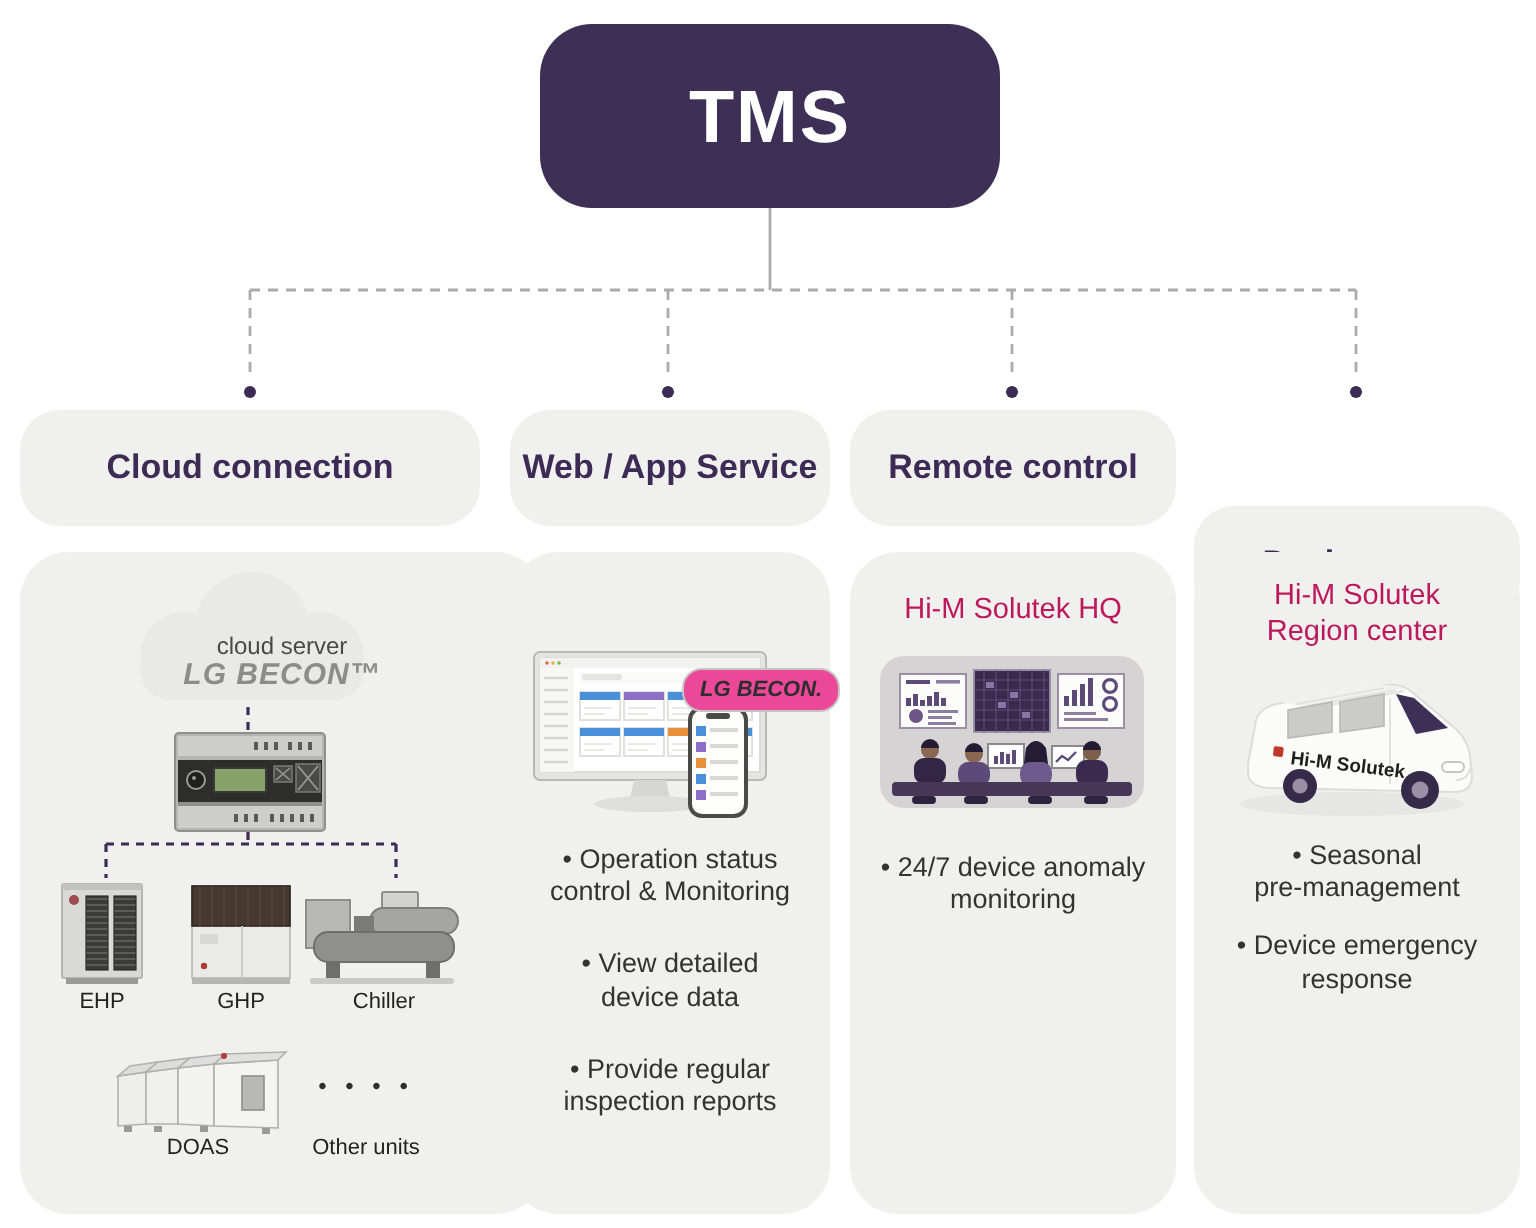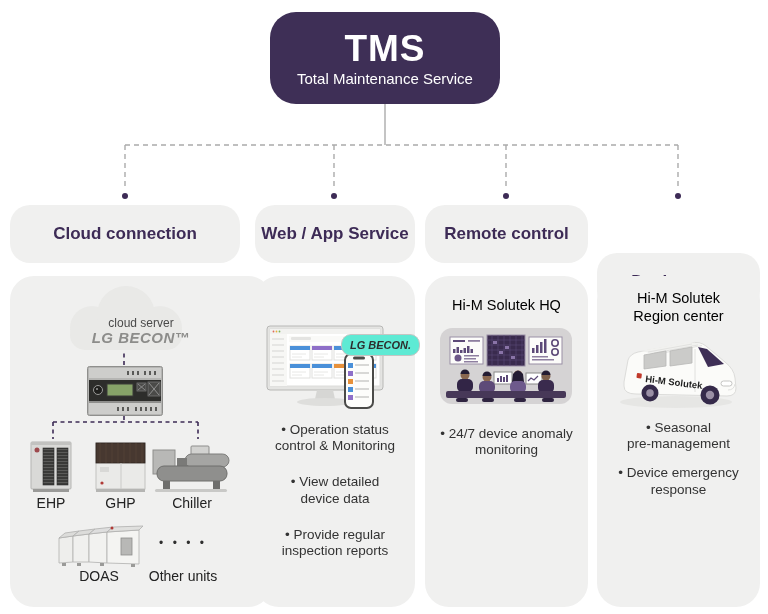--- a/index.html
+++ b/index.html
@@ -34,53 +34,52 @@
   .panel{position:absolute;top:276px;height:331px;background:#f0f0ef;border-radius:24px;}
   .panel.c1{left:10px;width:262px;}
   .panel.c2{left:255px;width:160px;}
   .panel.c3{left:425px;width:163px;}
   .panel.c4{left:597px;width:163px;}
   .panel>*{position:absolute;}
 
   .cloud-line1{top:40px;left:0;width:100%;text-align:center;font-size:12px;color:#4a4a4a;}
   .cloud-brand{top:53px;left:0;width:100%;text-align:center;font-size:15px;font-weight:bold;font-style:italic;color:#8c8c8a;letter-spacing:0.5px;}
 
-  .dev-label{font-size:14px;color:#222;text-align:center;}
+  .dev-label{font-size:11px;color:#222;text-align:center;}
   .lbl-ehp{top:219px;left:20px;width:42px;}
   .lbl-ghp{top:219px;left:82px;width:57px;}
   .lbl-chiller{top:219px;left:141px;width:82px;}
   .lbl-doas{top:292px;left:45px;width:88px;}
   .lbl-other{top:292px;left:120px;width:106px;}
   .other-dots{top:260px;left:120px;width:106px;text-align:center;font-size:12px;letter-spacing:3px;color:#2e2e2e;}
 
   .badge{
-    top:58px;left:86px;background:#5eead4;border:1.5px solid #c5c5c3;border-radius:10px;
+    top:58px;left:86px;background:#ec4899;border:1.5px solid #c5c5c3;border-radius:10px;
     padding:4px 8px;font-size:11px;font-weight:bold;font-style:italic;color:#2e2e2e;
     white-space:nowrap;z-index:3;
   }
   .bullets{left:0;width:100%;display:flex;flex-direction:column;align-items:center;gap:13px;}
   .panel.c2 .bullets{top:146px;gap:20px;}
   .panel.c3 .bullets{top:150px;}
   .panel.c4 .bullets{top:144px;}
   .bullet{font-size:13.5px;color:#333;line-height:1.2;text-align:center;}
 
-  .loc-title{left:0;width:100%;text-align:center;font-size:14.5px;color:#000000;line-height:1.25;}
+  .loc-title{left:0;width:100%;text-align:center;font-size:14.5px;color:#be185d;line-height:1.25;}
   .panel.c3 .loc-title{top:20px;}
   .panel.c4 .loc-title{top:13px;}
 
   .art{position:absolute;}
 </style>
 </head>
 <body>
 
 <div class="stage">
 
   <div class="tms">
     <div class="tms-title">TMS</div>
-    <div class="tms-sub">Total Maintenance Service</div>
   </div>
 
   <svg class="connectors" width="768" height="614">
     <line x1="385" y1="104" x2="385" y2="145" stroke="#ababab" stroke-width="1.4"></line>
     <line x1="125" y1="145" x2="678" y2="145" stroke="#ababab" stroke-width="1.4" stroke-dasharray="5,4"></line>
     <line x1="125" y1="145" x2="125" y2="190" stroke="#ababab" stroke-width="1.4" stroke-dasharray="5,4"></line>
     <line x1="334" y1="145" x2="334" y2="190" stroke="#ababab" stroke-width="1.4" stroke-dasharray="5,4"></line>
     <line x1="506" y1="145" x2="506" y2="190" stroke="#ababab" stroke-width="1.4" stroke-dasharray="5,4"></line>
     <line x1="678" y1="145" x2="678" y2="190" stroke="#ababab" stroke-width="1.4" stroke-dasharray="5,4"></line>
     <circle cx="125" cy="196" r="3" fill="#3d2b56"></circle>

